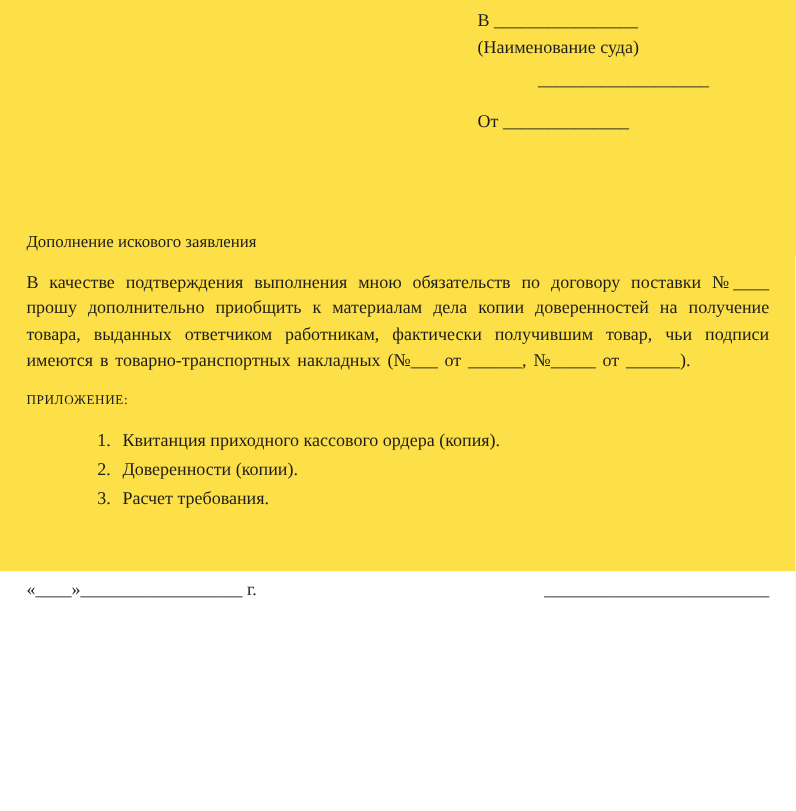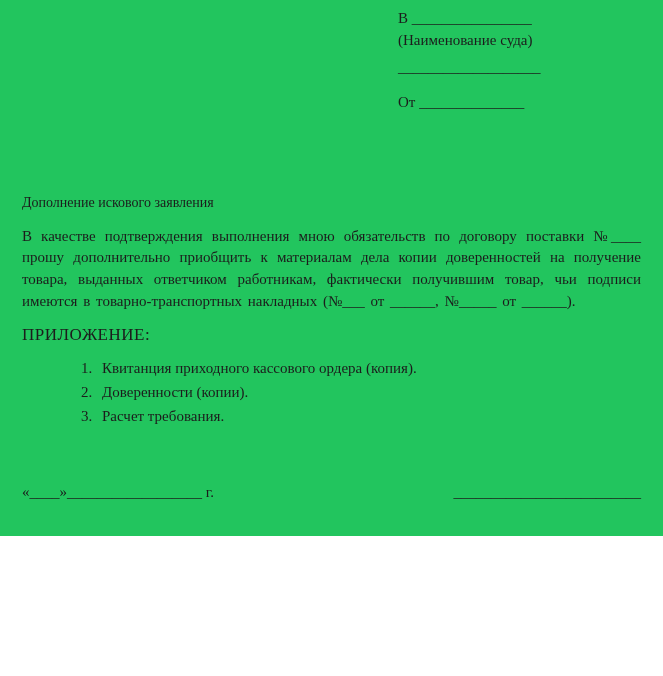--- a/index.html
+++ b/index.html
@@ -4,35 +4,35 @@
 <style>
   * { margin: 0; padding: 0; box-sizing: border-box; }
   html, body {
     width: 663px;
     height: 676px;
     background: #ffffff;
     overflow: hidden;
   }
   .page {
     width: 663px;
-    height: 536px;
-    background: #22c55e;
+    height: 476px;
+    background: #fde047;
     color: #1c1c1c;
     font-family: "Liberation Serif", "DejaVu Serif", serif;
     font-size: 15px;
     line-height: 21.7px;
     padding: 8px 22px 0 22px;
   }
   
   .court-header {
     margin-left: 376px; 
     white-space: nowrap;
   }
   .court-header .line { display: block; }
-  .court-header .blank-line { margin-top: 6px; }
+  .court-header .blank-line { margin-top: 6px; text-align: center; }
   .court-header .case-line  { margin-top: 9px; }
   .court-header .from-line  { margin-top: 13px; }
   
   .doc-title {
     margin-top: 78px;
     text-align: left;
     font-weight: normal;
     font-size: 14px;
   }
   
@@ -40,21 +40,21 @@
     text-align: justify;
     word-spacing: 2px;
   }
   .par-1 { margin-top: 16px; }
   .par-2 { margin-top: 12px; }
   .par-3 { margin-top: 11px; }
   
   .attachments-heading {
     margin-top: 12px;
     font-weight: normal;
-    font-size: 17px;
+    font-size: 11px;
     letter-spacing: 0.5px;
   }
   .attachments-list {
     margin-top: 12px;
     padding-left: 46px;
     list-style: decimal;
   }
   .attachments-list li {
     padding-left: 6px;
     margin-bottom: 2.5px;

